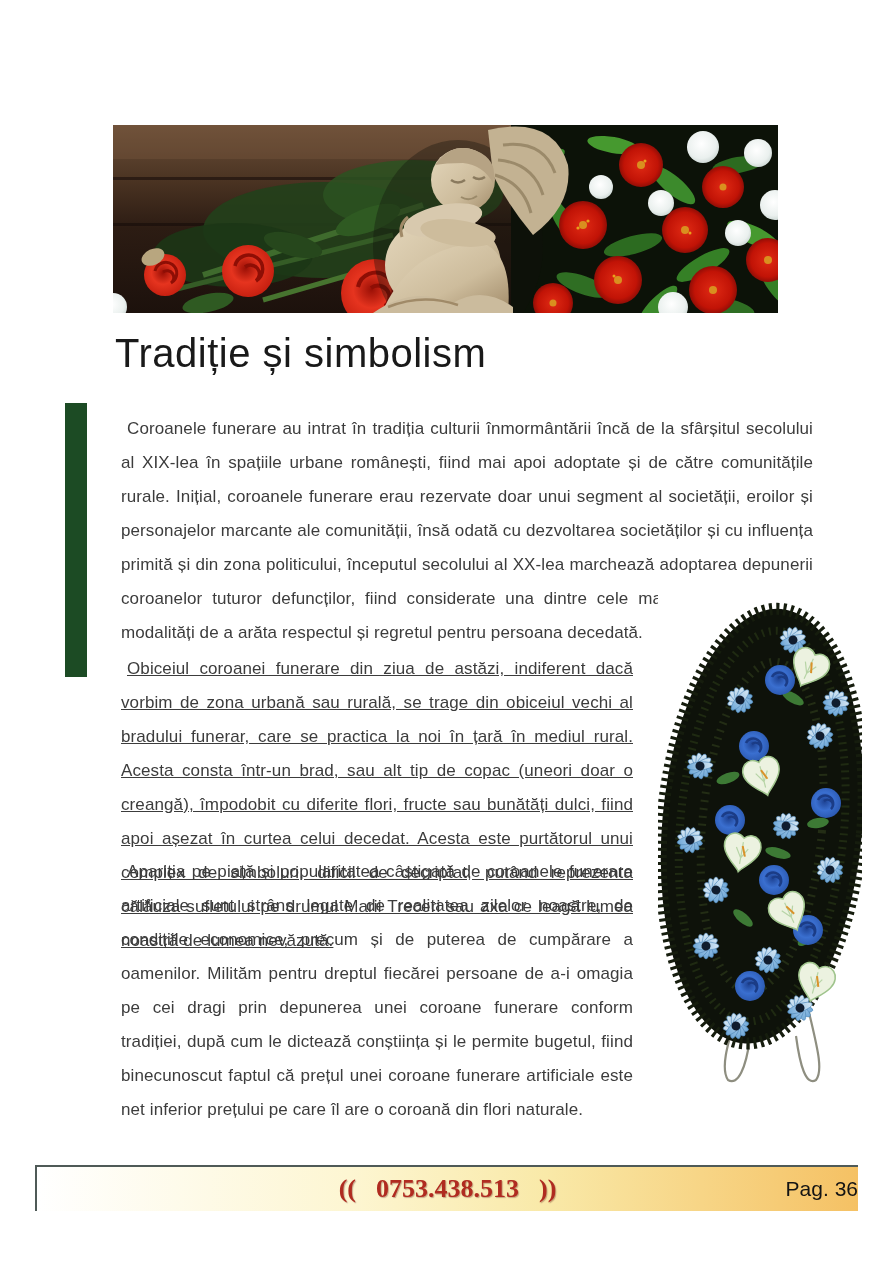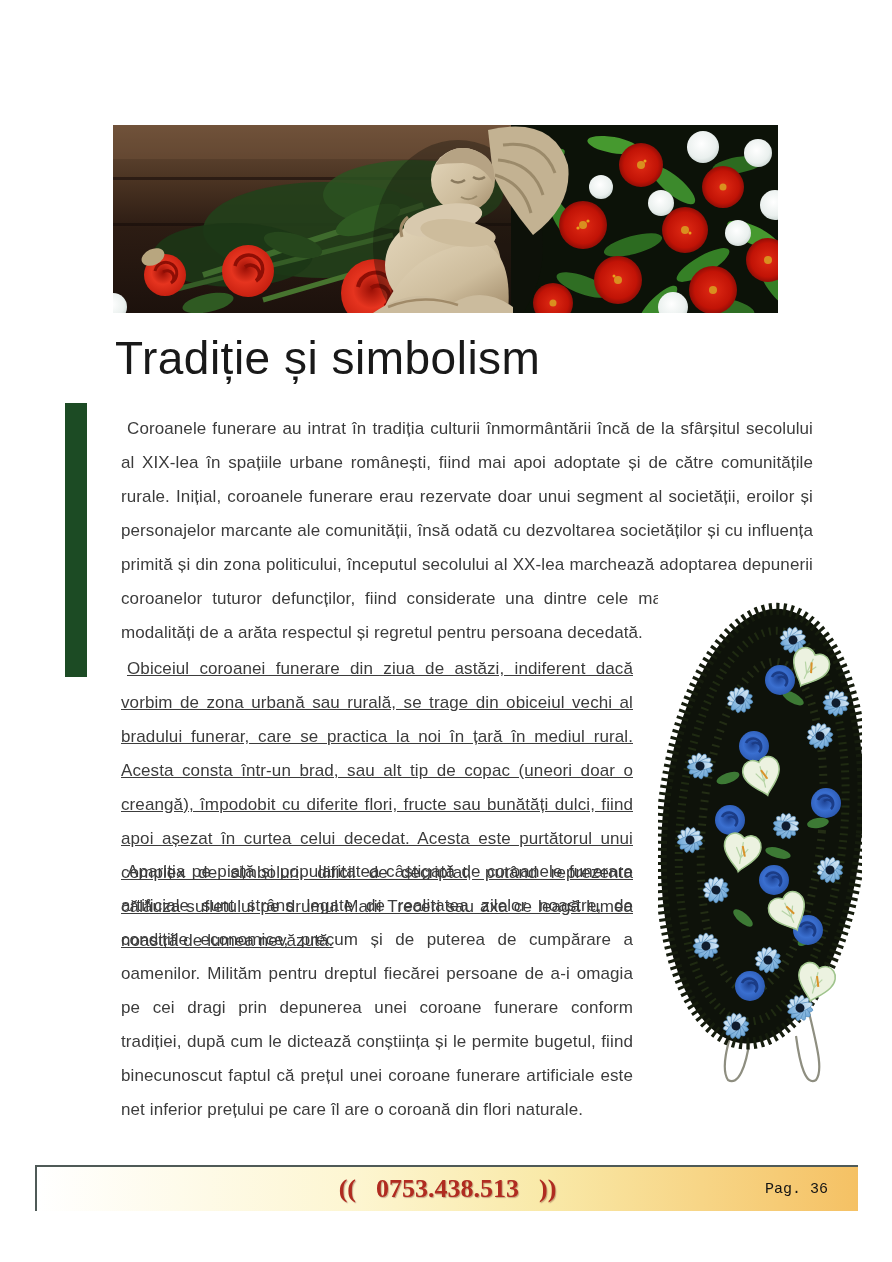--- a/index.html
+++ b/index.html
@@ -15,21 +15,21 @@
   html,body{margin:0;padding:0;background:#ffffff;}
   .page{
     position:relative;width:892px;height:1262px;background:#ffffff;overflow:hidden;
     font-family:"Liberation Sans","DejaVu Sans",sans-serif;
   }
   .header-photo{
     position:absolute;left:113px;top:125px;width:665px;height:188px;overflow:hidden;
   }
   .page-title{
     position:absolute;left:115px;top:331px;margin:0;
-    font-size:46px;font-weight:400;letter-spacing:0.5px;color:var(--title-text);
+    font-size:40px;font-weight:400;letter-spacing:0.5px;color:var(--title-text);
     font-family:"Liberation Sans","DejaVu Sans",sans-serif;
   }
   .accent-bar{
     position:absolute;left:65px;top:403px;width:22px;height:274px;
     background:var(--accent-green);
   }
   .body-par{
     position:absolute;margin:8px;text-align:justify;text-indent:6px;
     font-size:17px;line-height:34px;color:var(--body-text);letter-spacing:0.1px;
   }
@@ -48,23 +48,23 @@
   }
   .phone-group{
     font-family:"Liberation Serif","DejaVu Serif",serif;
     font-weight:700;font-size:26px;color:var(--phone-red);
     text-shadow:1px 1px 1px rgba(100,30,20,0.35);
     display:flex;align-items:center;
   }
   .phone-open{margin-right:20px;}
   .phone-close{margin-left:20px;}
   .page-number{
-    position:absolute;right:30px;top:50%;transform:translateY(-50%);
-    font-family:Liberation Mono, monospace;
-    font-size:15px;color:#141414;
+    position:absolute;right:0;top:50%;transform:translateY(-50%);
+    font-family:Liberation Sans, sans-serif;
+    font-size:21px;color:#141414;
   }
   svg{display:block;}
 </style>
 </head>
 <body>
 
 <div class="page">
 
   <div class="header-photo">
     <svg width="665" height="188" viewBox="0 0 665 188">

